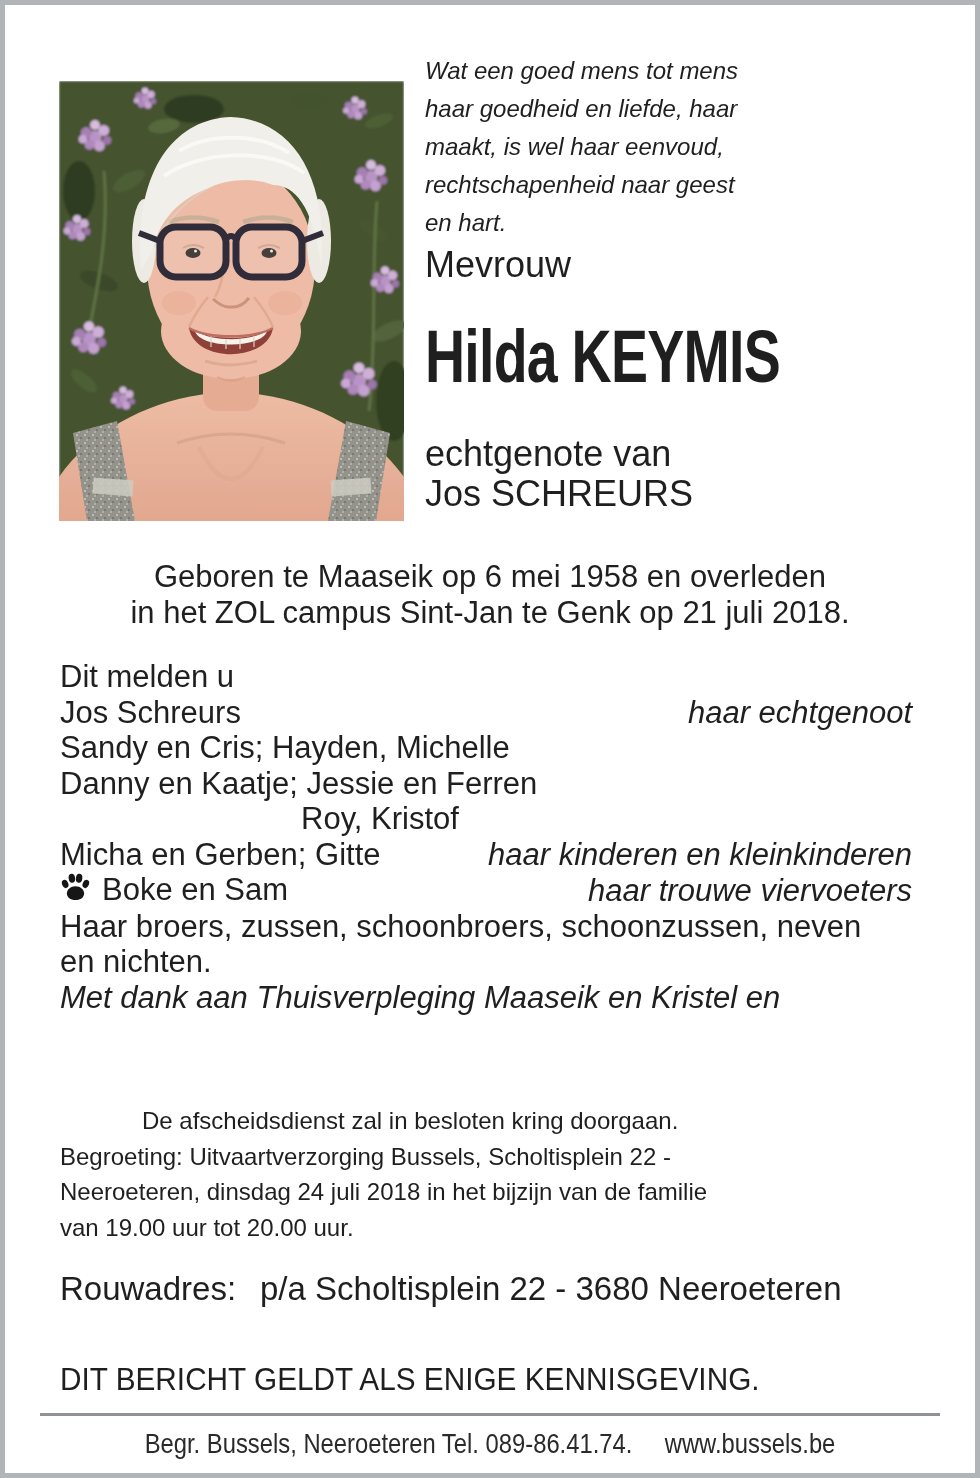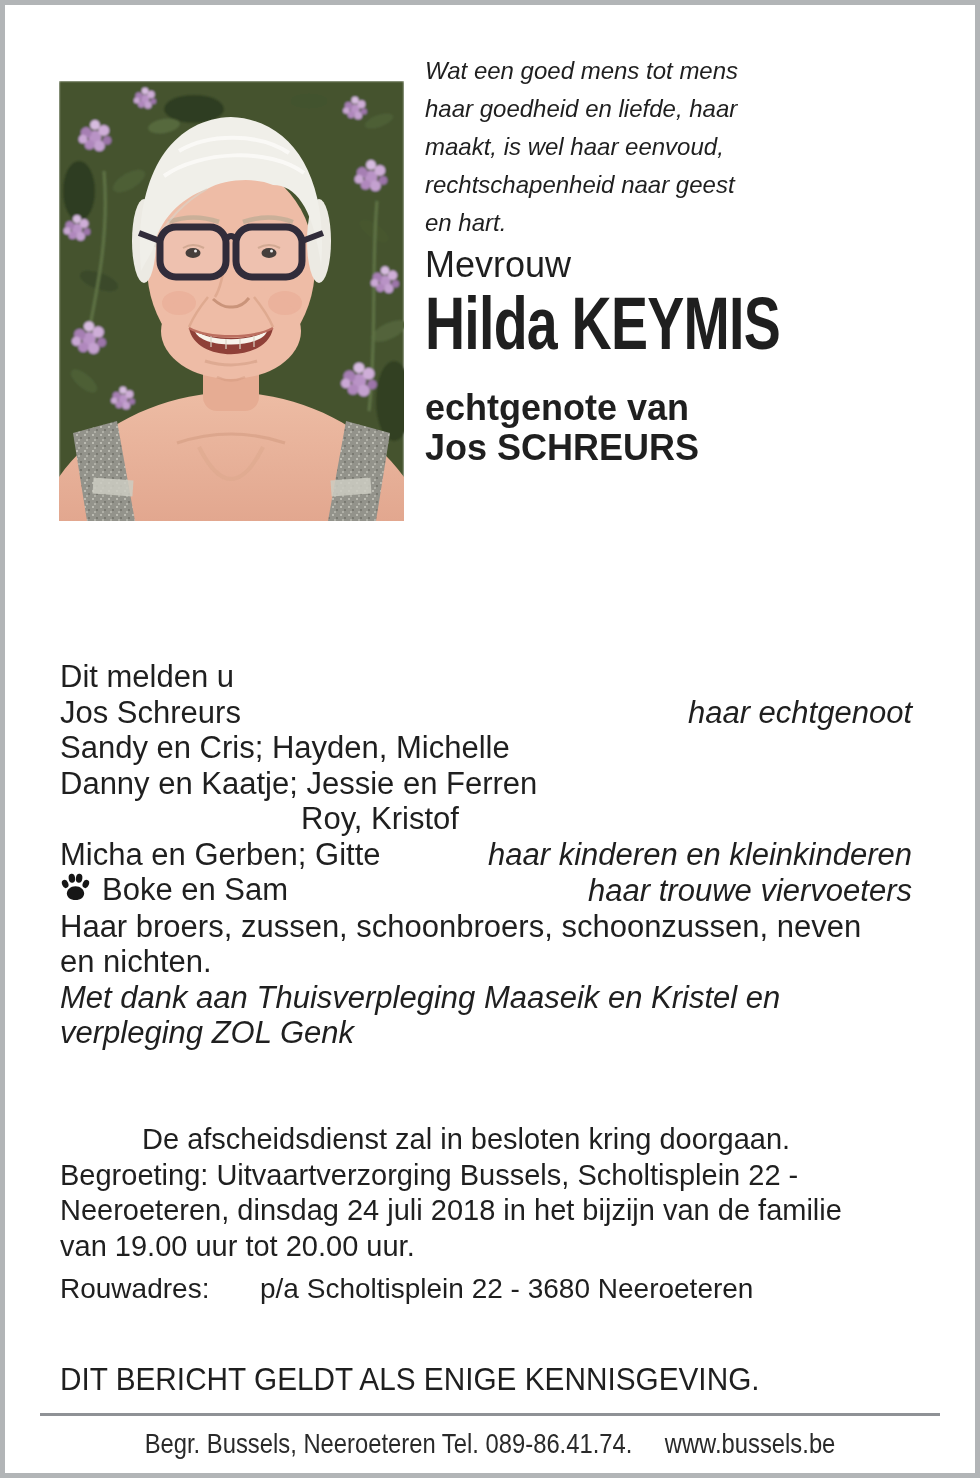--- a/index.html
+++ b/index.html
@@ -7,43 +7,43 @@
     position:relative;width:980px;height:1478px;box-sizing:border-box;
     background:#ffffff;border:5px solid #b2b5b7;overflow:hidden;
     font-family:"Liberation Sans","DejaVu Sans",sans-serif;color:#1f1f1f;
   }
   
   .photo{position:absolute;left:54px;top:76px;width:345px;height:440px;}
   .photo svg{display:block;width:100%;height:100%;}
   .right-col{position:absolute;left:420px;top:47px;width:530px;}
   .quote{font-style:italic;font-size:24px;line-height:38px;white-space:nowrap;}
   .salutation{font-size:36px;line-height:42px;margin-top:2px;}
-  .name-wrap{height:76px;line-height:76px;white-space:nowrap;}
+  .name-wrap{margin-top:33px;height:76px;line-height:76px;white-space:nowrap;}
   .name{display:inline-block;font-size:74px;font-weight:bold;letter-spacing:-1px;
         transform:scaleX(.75);transform-origin:0 50%;}
-  .spouse{margin-top:26px;font-size:36px;font-weight:bold;line-height:40px;white-space:nowrap;}
+  .spouse{margin-top:39px;font-size:36px;font-weight:normal;line-height:40px;white-space:nowrap;}
   
   .dates{position:absolute;top:554px;left:0;right:0;text-align:center;
          font-size:31px;line-height:36px;}
   
   .body-block{position:absolute;top:654px;left:55px;right:63px;
               font-size:31px;line-height:35.5px;}
   .line{white-space:nowrap;}
   .row{display:flex;justify-content:space-between;align-items:baseline;white-space:nowrap;}
   .rel{font-style:italic;}
   .indent{padding-left:241px;}
   .it{font-style:italic;}
   .with-paw{display:inline-flex;align-items:flex-start;}
   .paw{width:31px;height:29px;margin-right:11px;flex:0 0 auto;}
   
-  .service{position:absolute;top:1098px;left:55px;right:63px;font-size:29px;line-height:35.5px;margin-top:19px;}
+  .service{position:absolute;top:1098px;left:55px;right:63px;font-size:24px;line-height:35.5px;}
   .ind1{text-indent:82px;}
   
   .rouw{position:absolute;top:1266px;left:55px;right:63px;display:flex;
-        font-size:28px;line-height:35.5px;}
+        font-size:33px;line-height:35.5px;}
   .rlabel{flex:0 0 200px;}
   
   .notice{position:absolute;top:1356px;left:55px;font-size:32px;line-height:36px;
           white-space:nowrap;transform:scaleX(.93);transform-origin:0 50%;}
   .rule{position:absolute;top:1408px;left:35px;right:35px;height:3px;background:#8f9296;}
   .footer{position:absolute;top:1423px;left:0;right:0;display:flex;justify-content:center;
           gap:38px;font-size:28px;line-height:32px;color:#2a2a2a;white-space:nowrap;
           transform:scaleX(.85);transform-origin:50% 50%;}
 </style>
 </head>
@@ -190,20 +190,24 @@
     <div class="salutation">Mevrouw</div>
     <div class="name-wrap">
       <span class="name">Hilda KEYMIS</span>
     </div>
     <div class="spouse">
       <div>echtgenote van</div>
       <div>Jos SCHREURS</div>
     </div>
   </div>
 
+  <div class="dates">
+    <div>Geboren te Maaseik op 6 mei 1958 en overleden</div>
+    <div>in het ZOL campus Sint-Jan te Genk op 21 juli 2018.</div>
+  </div>
 
   <div class="body-block">
     <div class="line">Dit melden u</div>
     <div class="row">
       <span>Jos Schreurs</span>
       <span class="rel">haar echtgenoot</span>
     </div>
     <div class="line">Sandy en Cris; Hayden, Michelle</div>
     <div class="line">Danny en Kaatje; Jessie en Ferren</div>
     <div class="line indent">Roy, Kristof</div>
@@ -220,21 +224,20 @@
           <ellipse cx="20" cy="9" rx="2.4" ry="3.3" transform="rotate(22 20 9)"></ellipse>
           <path d="M12,21.5 C8,21.5 5.3,19.2 5.3,16.4 C5.3,13.6 8.2,10.8 12,10.8 C15.8,10.8 18.7,13.6 18.7,16.4 C18.7,19.2 16,21.5 12,21.5 Z"></path>
         </svg>
         <span>Boke en Sam</span>
       </span>
       <span class="rel">haar trouwe viervoeters</span>
     </div>
     <div class="line">Haar broers, zussen, schoonbroers, schoonzussen, neven</div>
     <div class="line">en nichten.</div>
     <div class="line it">Met dank aan Thuisverpleging Maaseik en Kristel en</div>
-    <div class="line it">verpleging ZOL Genk</div>
   </div>
 
   <div class="service">
     <div class="line ind1">De afscheidsdienst zal in besloten kring doorgaan.</div>
     <div class="line">Begroeting: Uitvaartverzorging Bussels, Scholtisplein 22 -</div>
     <div class="line">Neeroeteren, dinsdag 24 juli 2018 in het bijzijn van de familie</div>
     <div class="line">van 19.00 uur tot 20.00 uur.</div>
   </div>
 
   <div class="rouw">

